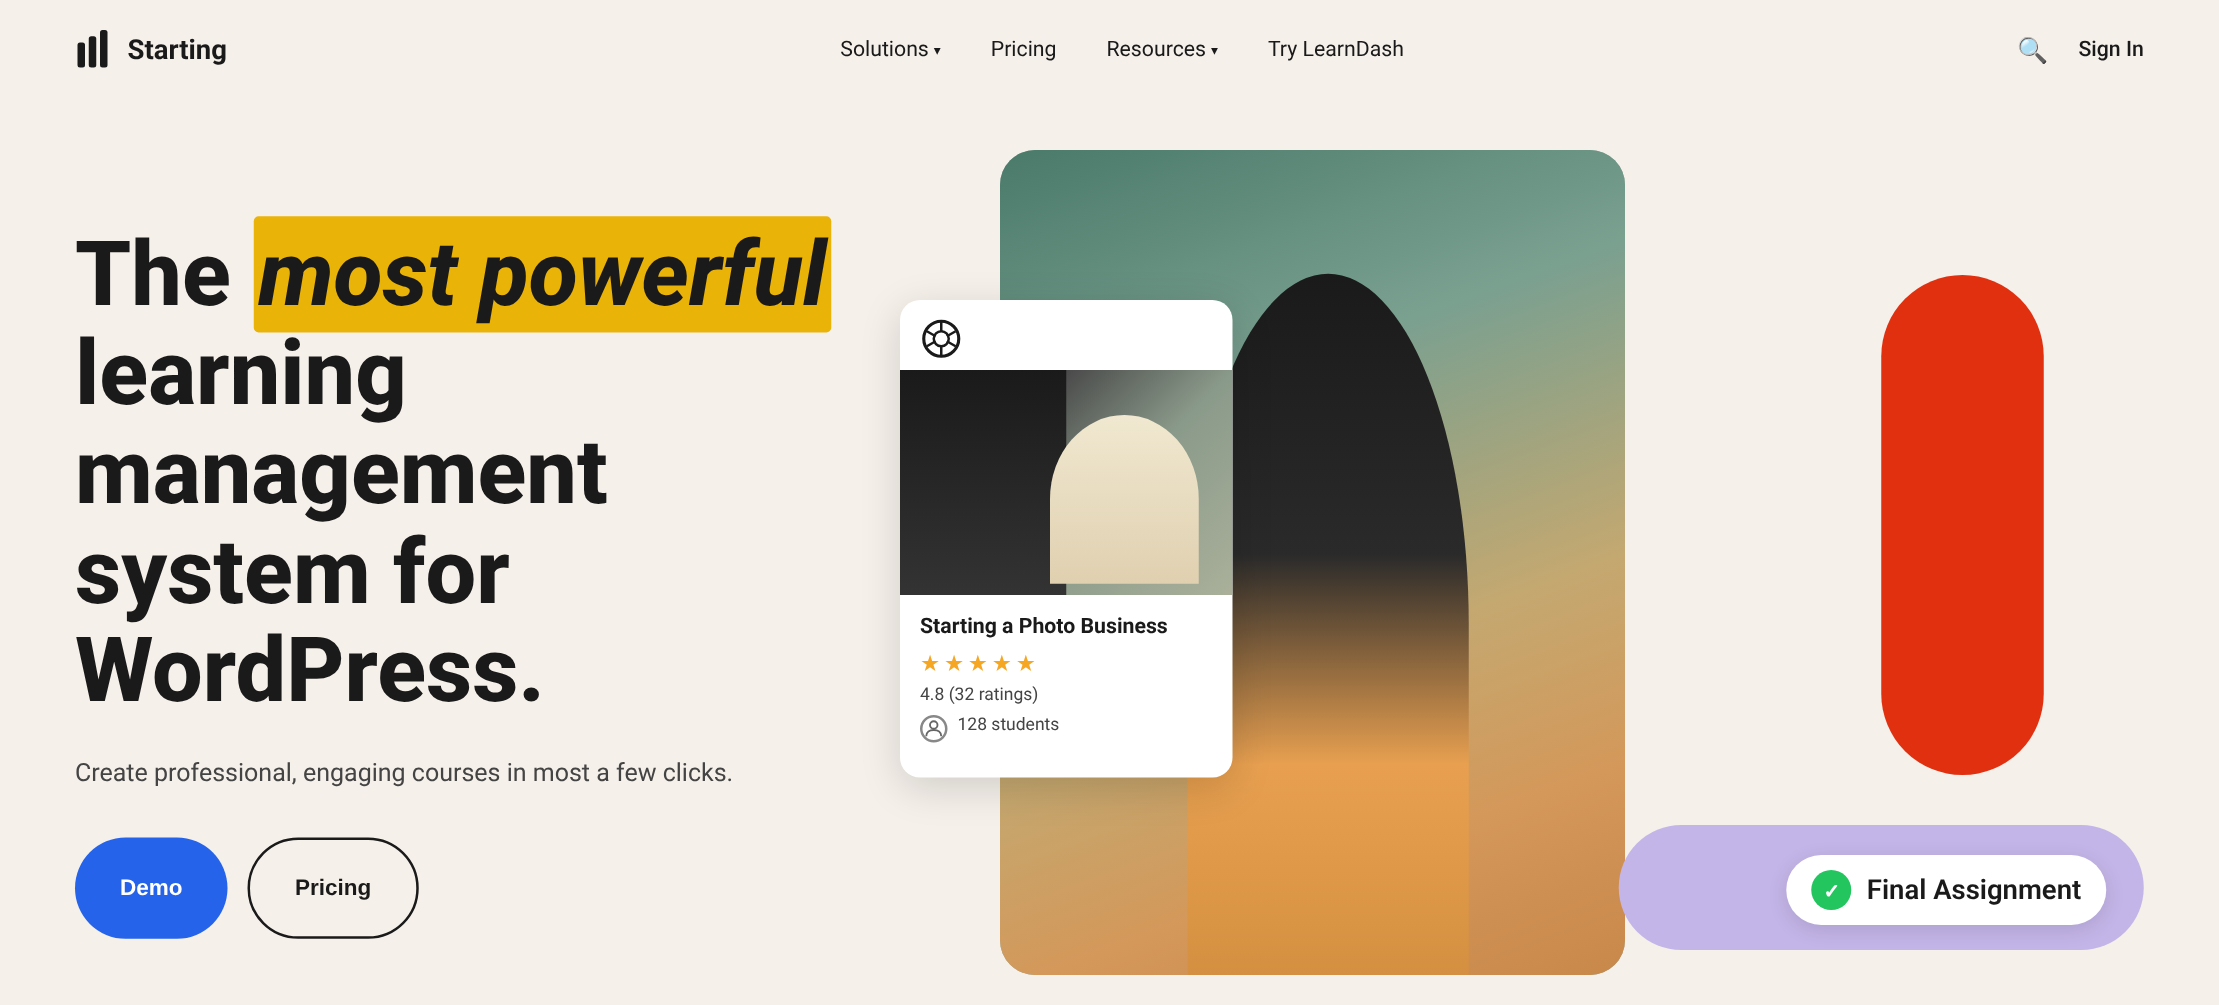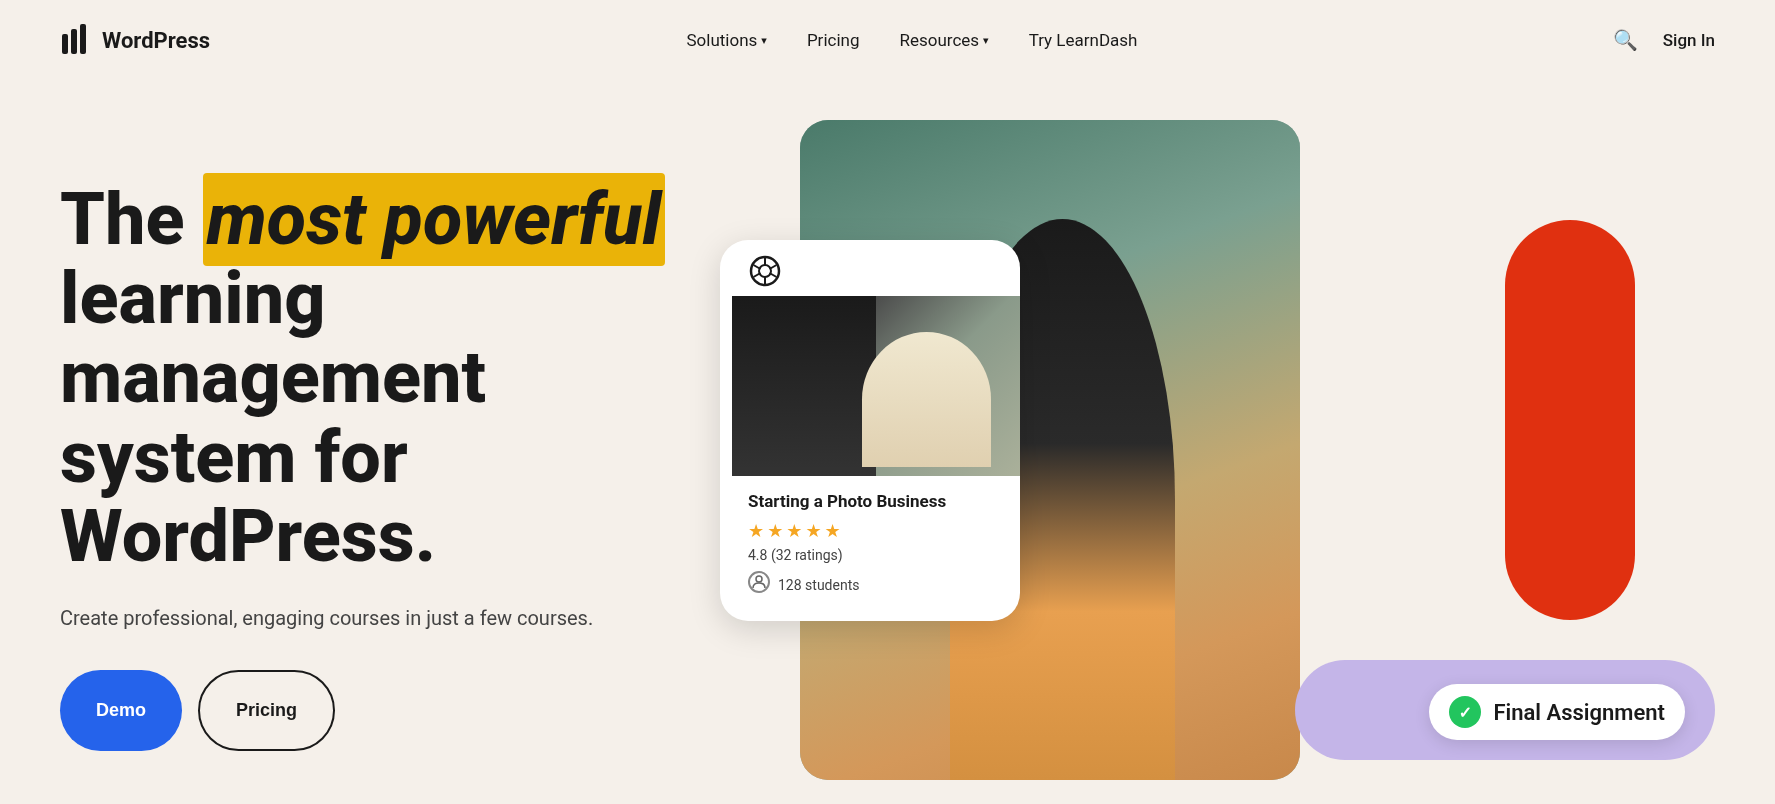--- a/index.html
+++ b/index.html
@@ -193,27 +193,26 @@
       height: 100px;
       background: #c4b5e8;
       border-radius: 60px;
     }
 
     
     .course-card {
       position: absolute;
       top: 120px;
       left: 40px;
-      width: 300px;
+      width: 266px;
       background: #fff;
-      border-radius: 28px;
+      border-radius: 16px;
       box-shadow: 0 8px 32px rgba(0,0,0,0.15);
       overflow: hidden;
       z-index: 5;
-      padding-left: 12px;
     }
     .course-card-header {
       padding: 14px 16px 8px;
       display: flex;
       align-items: center;
     }
     .course-icon {
       width: 34px;
       height: 34px;
       color: #1a1a1a;
@@ -263,21 +262,21 @@
       color: #f5a623;
       font-size: 18px;
     }
     .course-rating {
       font-size: 14px;
       color: #444;
       margin-bottom: 8px;
     }
     .course-students {
       display: flex;
-      align-items: flex-end;
+      align-items: flex-start;
       gap: 8px;
       font-size: 14px;
       color: #444;
       margin-bottom: 14px;
     }
     .students-icon {
       width: 22px;
       height: 22px;
       border: 2px solid #888;
       border-radius: 50%;
@@ -333,21 +332,21 @@
 </head>
 <body>
 
 <nav class="navbar">
   <a class="nav-logo" href="#">
     <svg class="nav-logo-icon" viewBox="0 0 32 32" fill="none">
       <rect x="2" y="10" width="6" height="20" rx="2" fill="#1a1a1a"></rect>
       <rect x="11" y="5" width="6" height="25" rx="2" fill="#1a1a1a"></rect>
       <rect x="20" y="0" width="6" height="30" rx="2" fill="#1a1a1a"></rect>
     </svg>
-    <span>WordPress</span>
+    <span>Starting</span>
   </a>
 
   <div class="nav-center">
     <a class="nav-item" href="#">
       <span>Solutions</span>
       <span class="chevron">▾</span>
     </a>
     <a class="nav-item" href="#">
       <span>Pricing</span>
     </a>
@@ -364,21 +363,21 @@
     <span class="nav-search-icon">🔍</span>
     <span class="nav-signin">Sign In</span>
   </div>
 </nav>
 
 <section class="hero">
   <div class="hero-left">
     <h1 class="hero-headline">
       <span>The </span><span class="hero-highlight">most powerful</span><span> learning management system for WordPress.</span>
     </h1>
-    <p class="hero-subtext">Create professional, engaging courses in just a few courses.</p>
+    <p class="hero-subtext">Create professional, engaging courses in most a few clicks.</p>
     <div class="hero-buttons">
       <button class="btn-demo">Demo</button>
       <button class="btn-pricing">Pricing</button>
     </div>
   </div>
 
   <div class="hero-right">
 
     <div class="blue-blob"></div>
 

